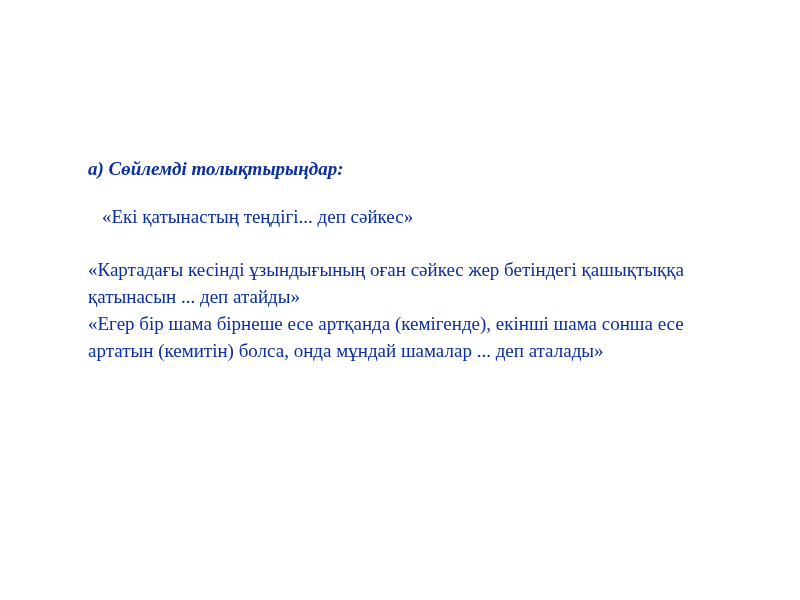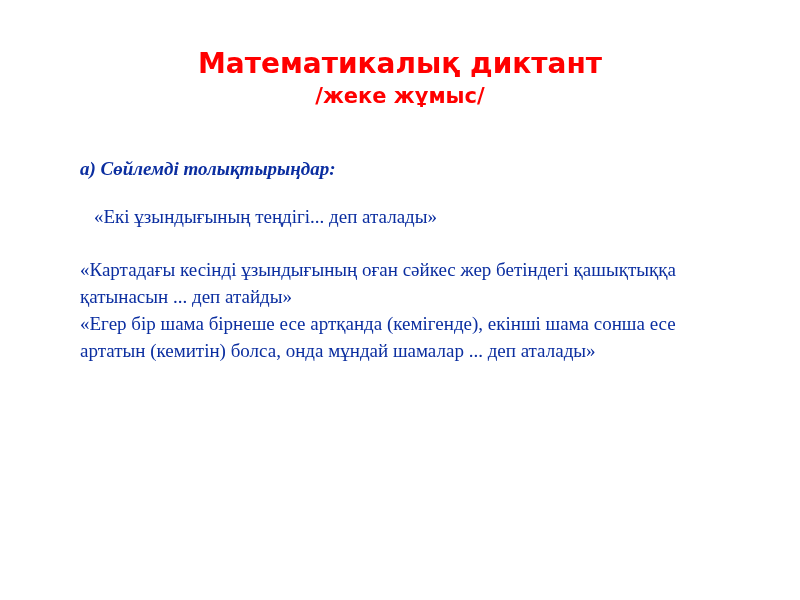--- a/index.html
+++ b/index.html
@@ -38,21 +38,21 @@
     font-family: "DejaVu Sans", sans-serif;
     font-weight: bold;
     font-size: 21px;
     color: #ff0000;
     line-height: 1.2;
     margin-top: 4px;
   }
   .body-block {
     position: absolute;
     top: 158px;
-    left: 80px;
+    left: 88px;
     width: 660px;
   }
   .lead {
     font-family: "Liberation Serif", serif;
     font-weight: bold;
     font-style: italic;
     font-size: 19px;
     color: #0b2ea0;
     margin: 0 0 24px 0;
   }
@@ -68,25 +68,21 @@
   }
   .para.p3 {
     margin-bottom: 0;
   }
 </style>
 </head>
 <body>
 
 <div class="slide">
 
-  <div class="title-block">
-    <div class="title-main">Математикалық диктант</div>
-    <div class="title-sub">/жеке жұмыс/</div>
-  </div>
 
   <div class="body-block">
     <p class="lead">а) Сөйлемді толықтырыңдар:</p>
-    <p class="para indent p1">«Екі ұзындығының теңдігі... деп аталады»</p>
+    <p class="para indent p1">«Екі қатынастың теңдігі... деп сәйкес»</p>
     <p class="para p3">«Картадағы кесінді ұзындығының оған сәйкес жер бетіндегі қашықтыққа қатынасын  ... деп атайды»</p>
     <p class="para p2">«Егер бір шама бірнеше есе артқанда (кемігенде), екінші шама сонша есе артатын (кемитін) болса, онда мұндай шамалар ...   деп аталады»</p>
   </div>
 
 </div>
 
 </body></html>

